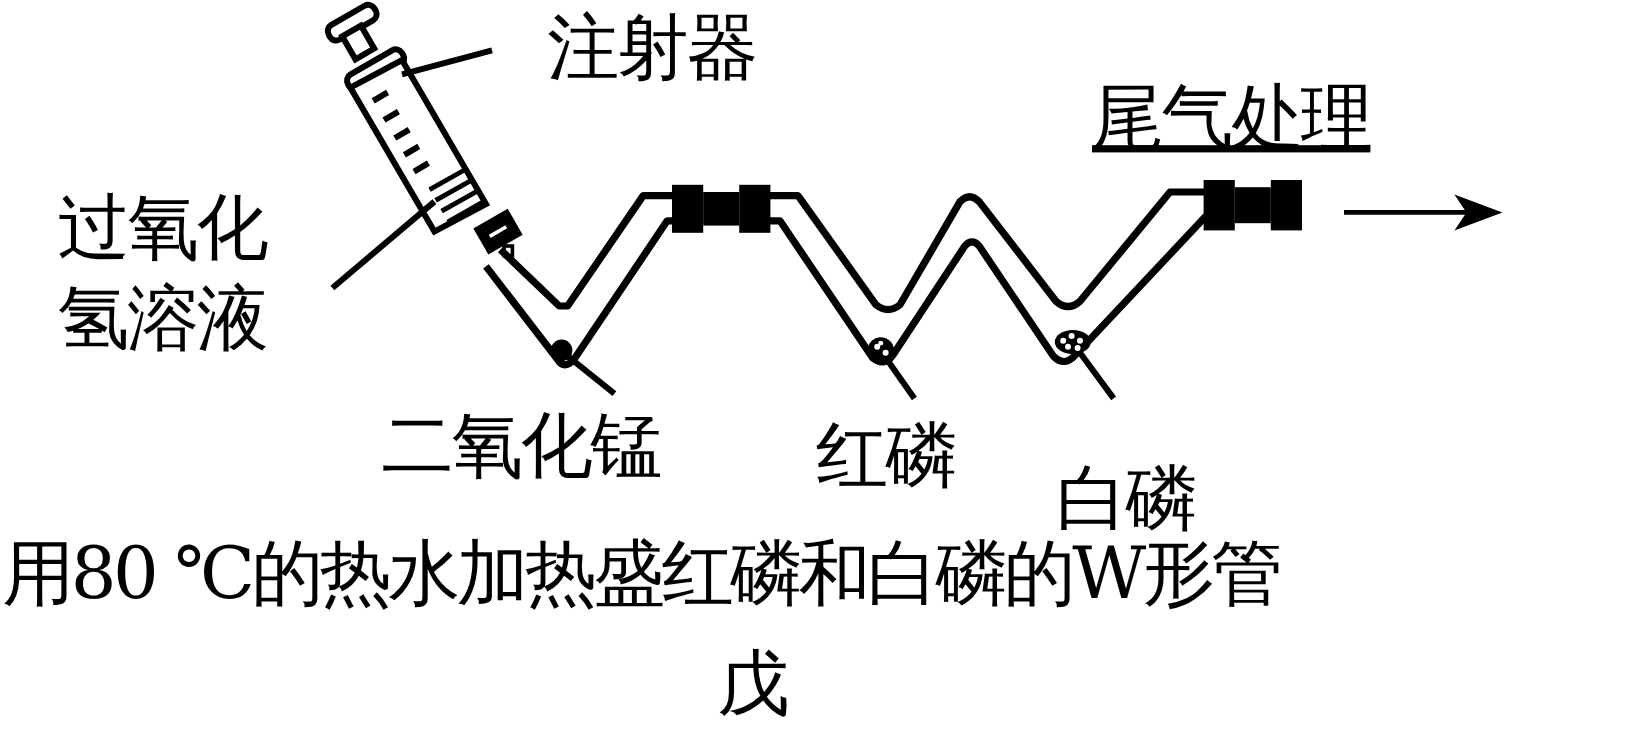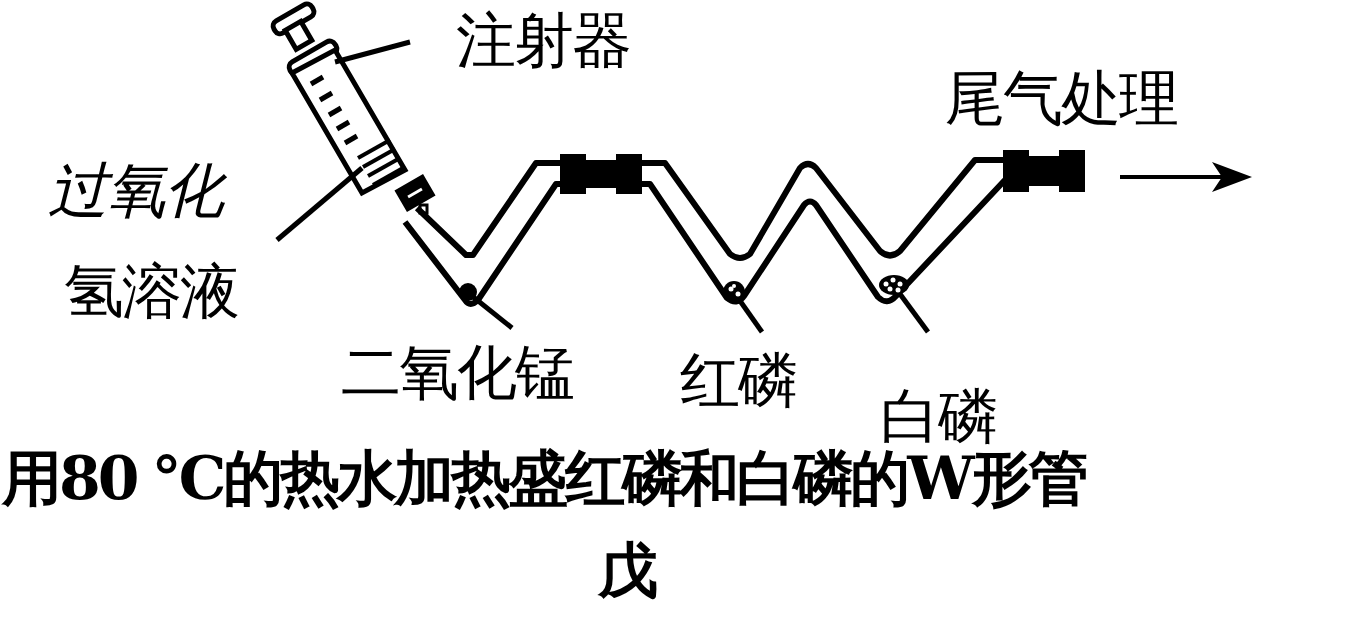--- a/index.html
+++ b/index.html
@@ -1,20 +1,20 @@
 <!DOCTYPE html>
 <html><head>
 <meta charset="utf-8">
 <style>
   html, body { margin:0; padding:0; background:#ffffff; }
   body { width:1360px; height:623px; position:relative; overflow:hidden;
          font-family:"DejaVu Serif","Liberation Serif",serif; color:#000; }
   svg.diagram { position:absolute; left:0; top:0; }
   .lbl { position:absolute; font-size:60px; line-height:1; white-space:nowrap; letter-spacing:-2px; }
-  .cap { position:absolute; font-size:60px; line-height:1; white-space:nowrap; letter-spacing:-3px;font-weight:bold; }
+  .cap { position:absolute; font-size:60px; line-height:1; white-space:nowrap; letter-spacing:-3px; }
 </style>
 </head>
 <body>
 
 <svg class="diagram" width="1360" height="623" viewBox="0 0 1360 623">
 
   <g fill="none" stroke="#000" stroke-width="5">
 
     <g transform="translate(293,18) rotate(-30)">
       <rect x="-22" y="-6" width="44" height="14" rx="6" fill="#fff"></rect>
@@ -98,21 +98,21 @@
     <line x1="900" y1="294" x2="928" y2="332"></line>
   </g>
 
   <g>
     <line x1="1120" y1="177" x2="1232" y2="177" stroke="#000" stroke-width="4"></line>
     <polygon points="1252,177 1212,162 1222,177 1212,192" fill="#000"></polygon>
   </g>
 </svg>
 
 <div class="lbl" style="left:432px;top:10px;margin-left:24px;">注射器</div>
-<div class="lbl" style="left:48px;top:160px;font-style:italic;">过氧化</div>
-<div class="lbl" style="left:48px;top:261px;margin-left:16px;">氢溶液</div>
-<div class="lbl" style="left:945px;top:68px;">尾气处理</div>
-<div class="lbl" style="left:341px;top:342px;">二氧化锰</div>
+<div class="lbl" style="left:48px;top:160px;">过氧化</div>
+<div class="lbl" style="left:48px;top:236px;">氢溶液</div>
+<div class="lbl" style="left:910px;top:68px;text-decoration:underline;">尾气处理</div>
+<div class="lbl" style="left:318px;top:342px;">二氧化锰</div>
 <div class="lbl" style="left:680px;top:350px;">红磷</div>
 <div class="lbl" style="left:880px;top:342px;margin-top:44px;">白磷</div>
 
 <div class="cap" style="left:2px;top:448px;">用80 ℃的热水加热盛红磷和白磷的W形管</div>
 <div class="cap" style="left:598px;top:540px;">戊</div>
 
 </body></html>

